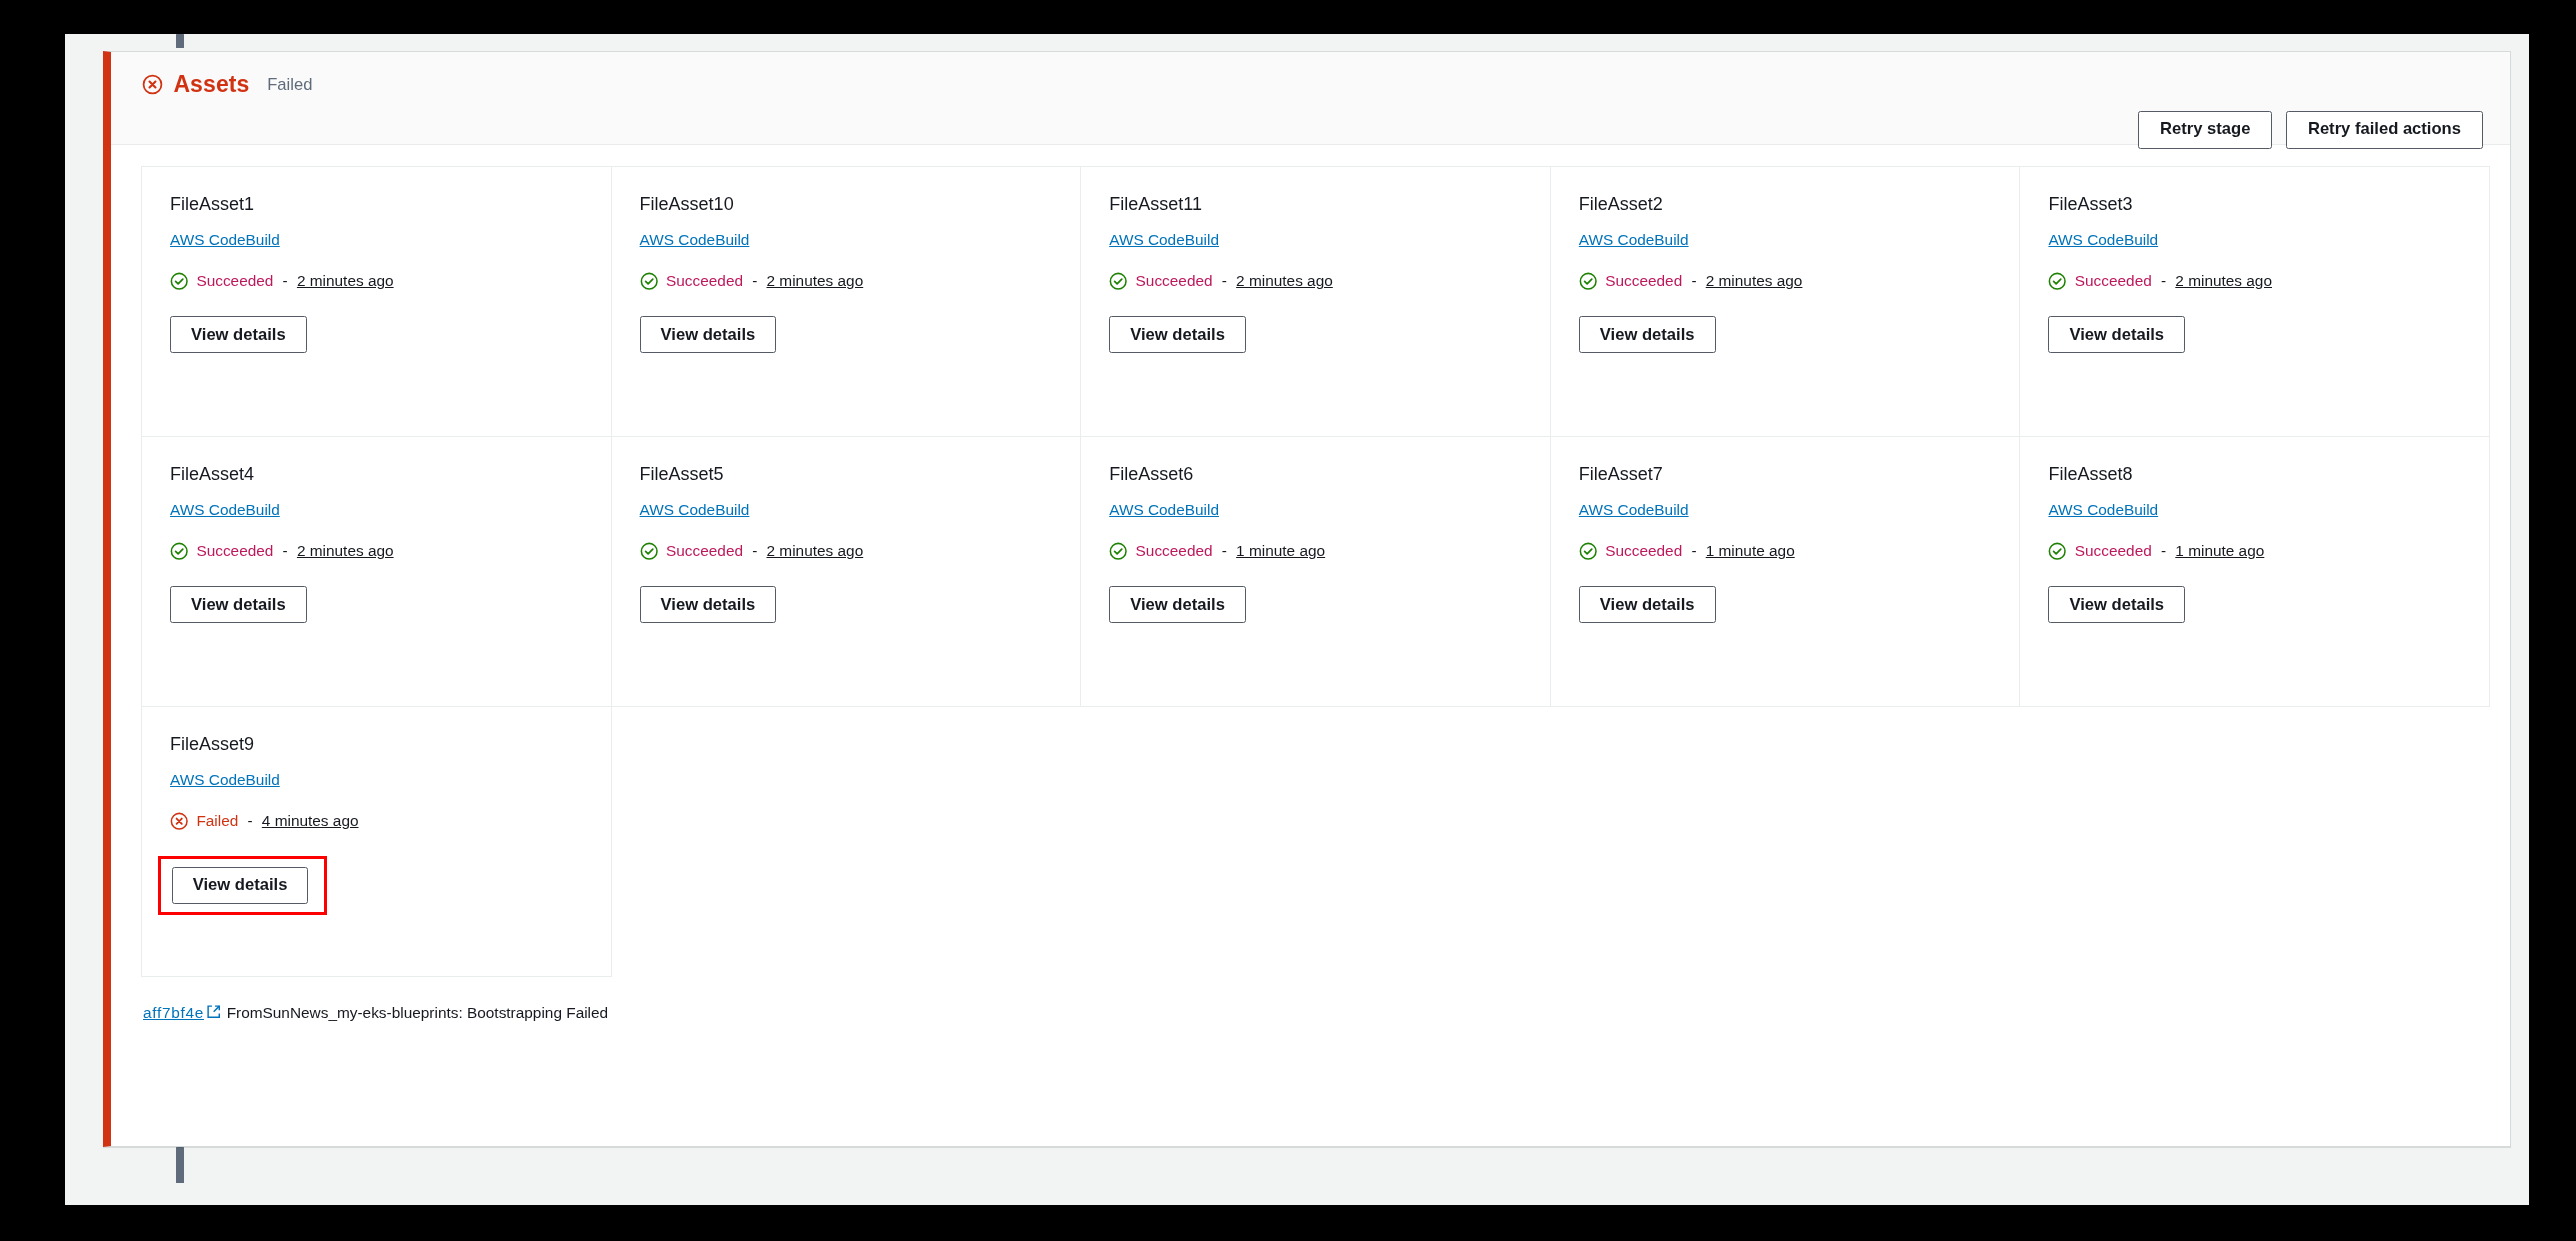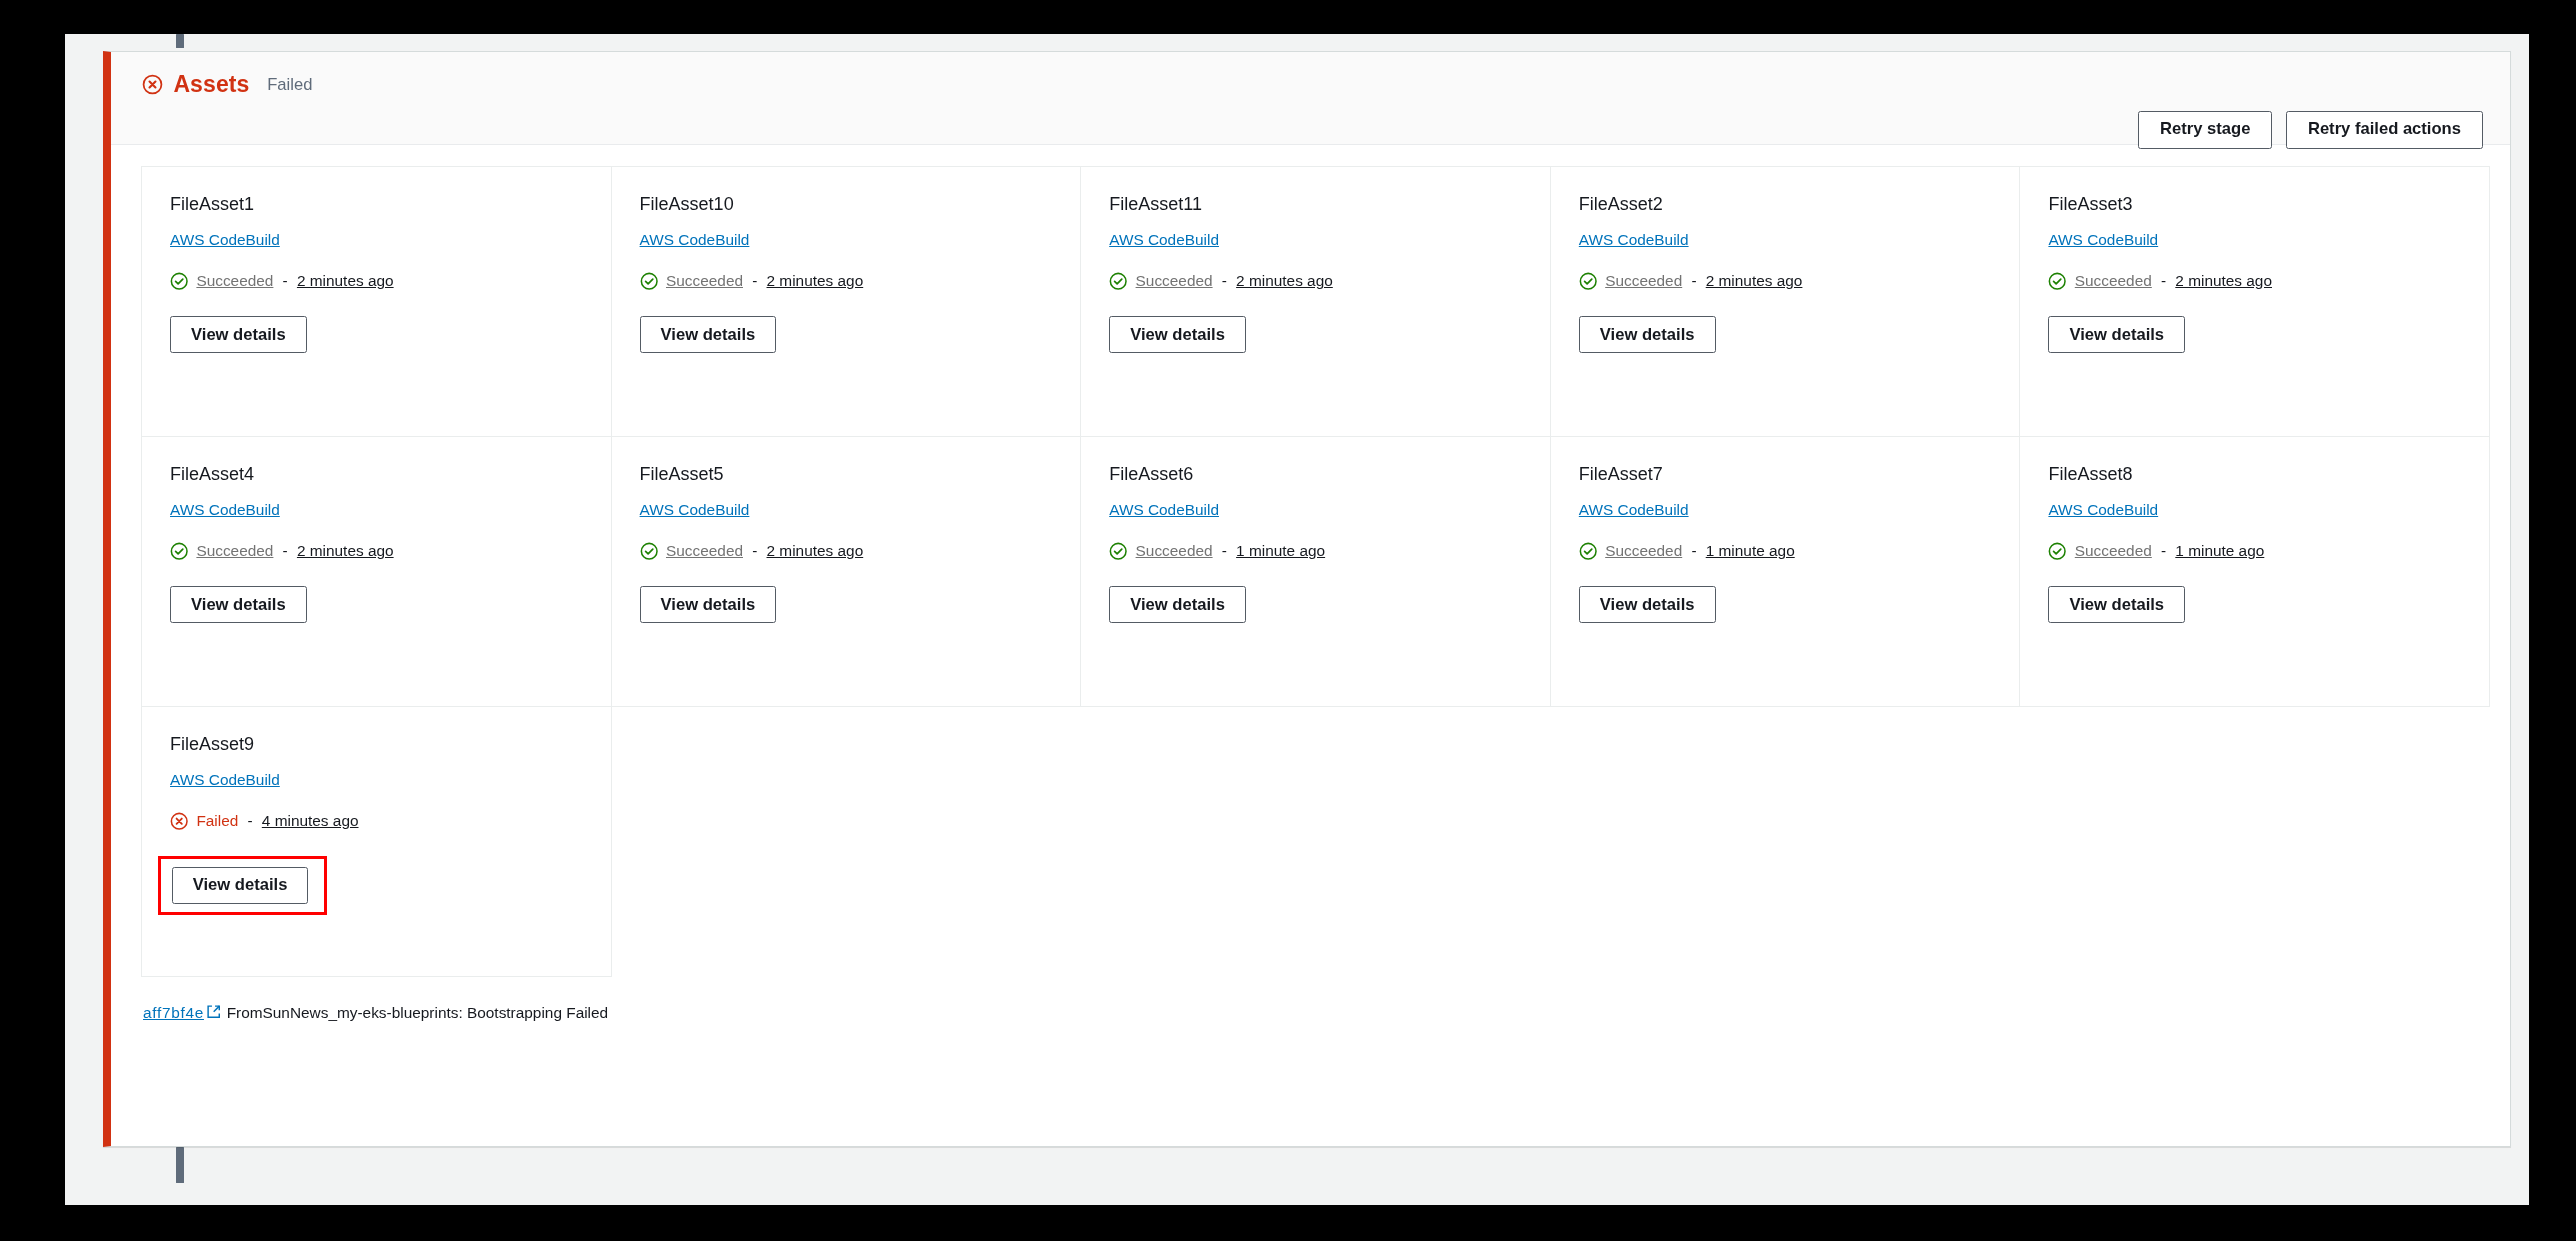--- a/index.html
+++ b/index.html
@@ -163,21 +163,21 @@
   }
 
   .status-row {
     display: flex;
     align-items: center;
     gap: 8px;
     margin-bottom: 26px;
     font-size: 15.4px;
     white-space: nowrap;
   }
-  .status-text.succeeded { color: #737373; text-decoration: underline; }
+  .status-text.succeeded { color: #be185d; }
   .status-text.failed    { color: #d13212; }
   .status-sep { color: #16191f; margin: 0 1.2px; }
   .status-time {
     color: #16191f;
     text-decoration: underline;
     cursor: pointer;
   }
 
   .view-details-btn {
     background: #ffffff;

